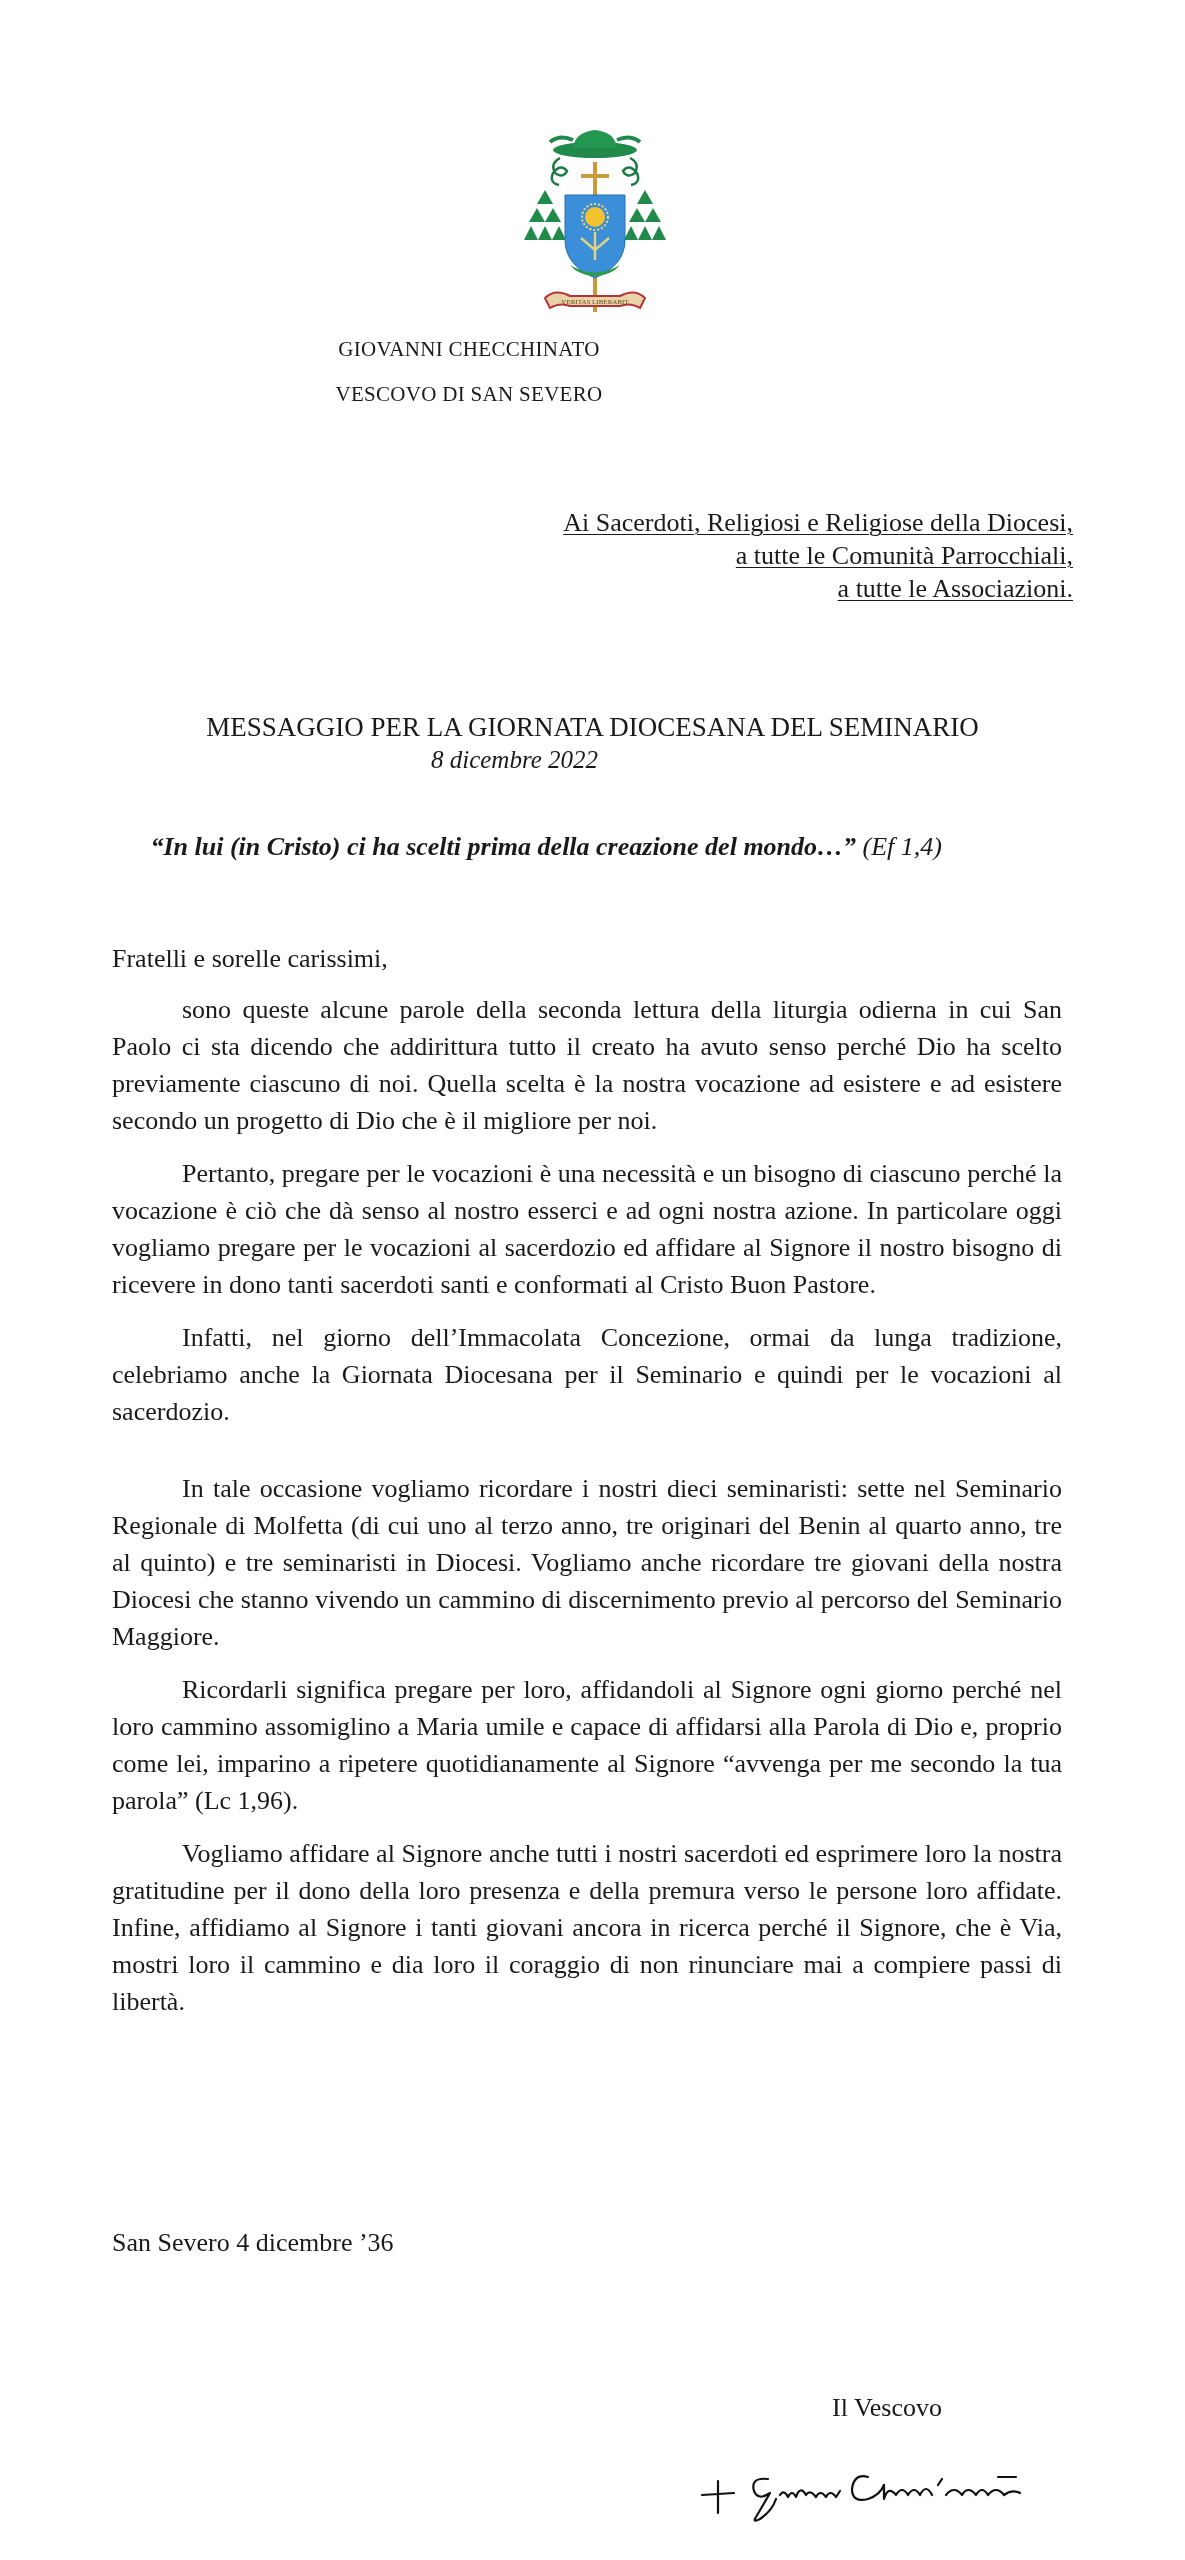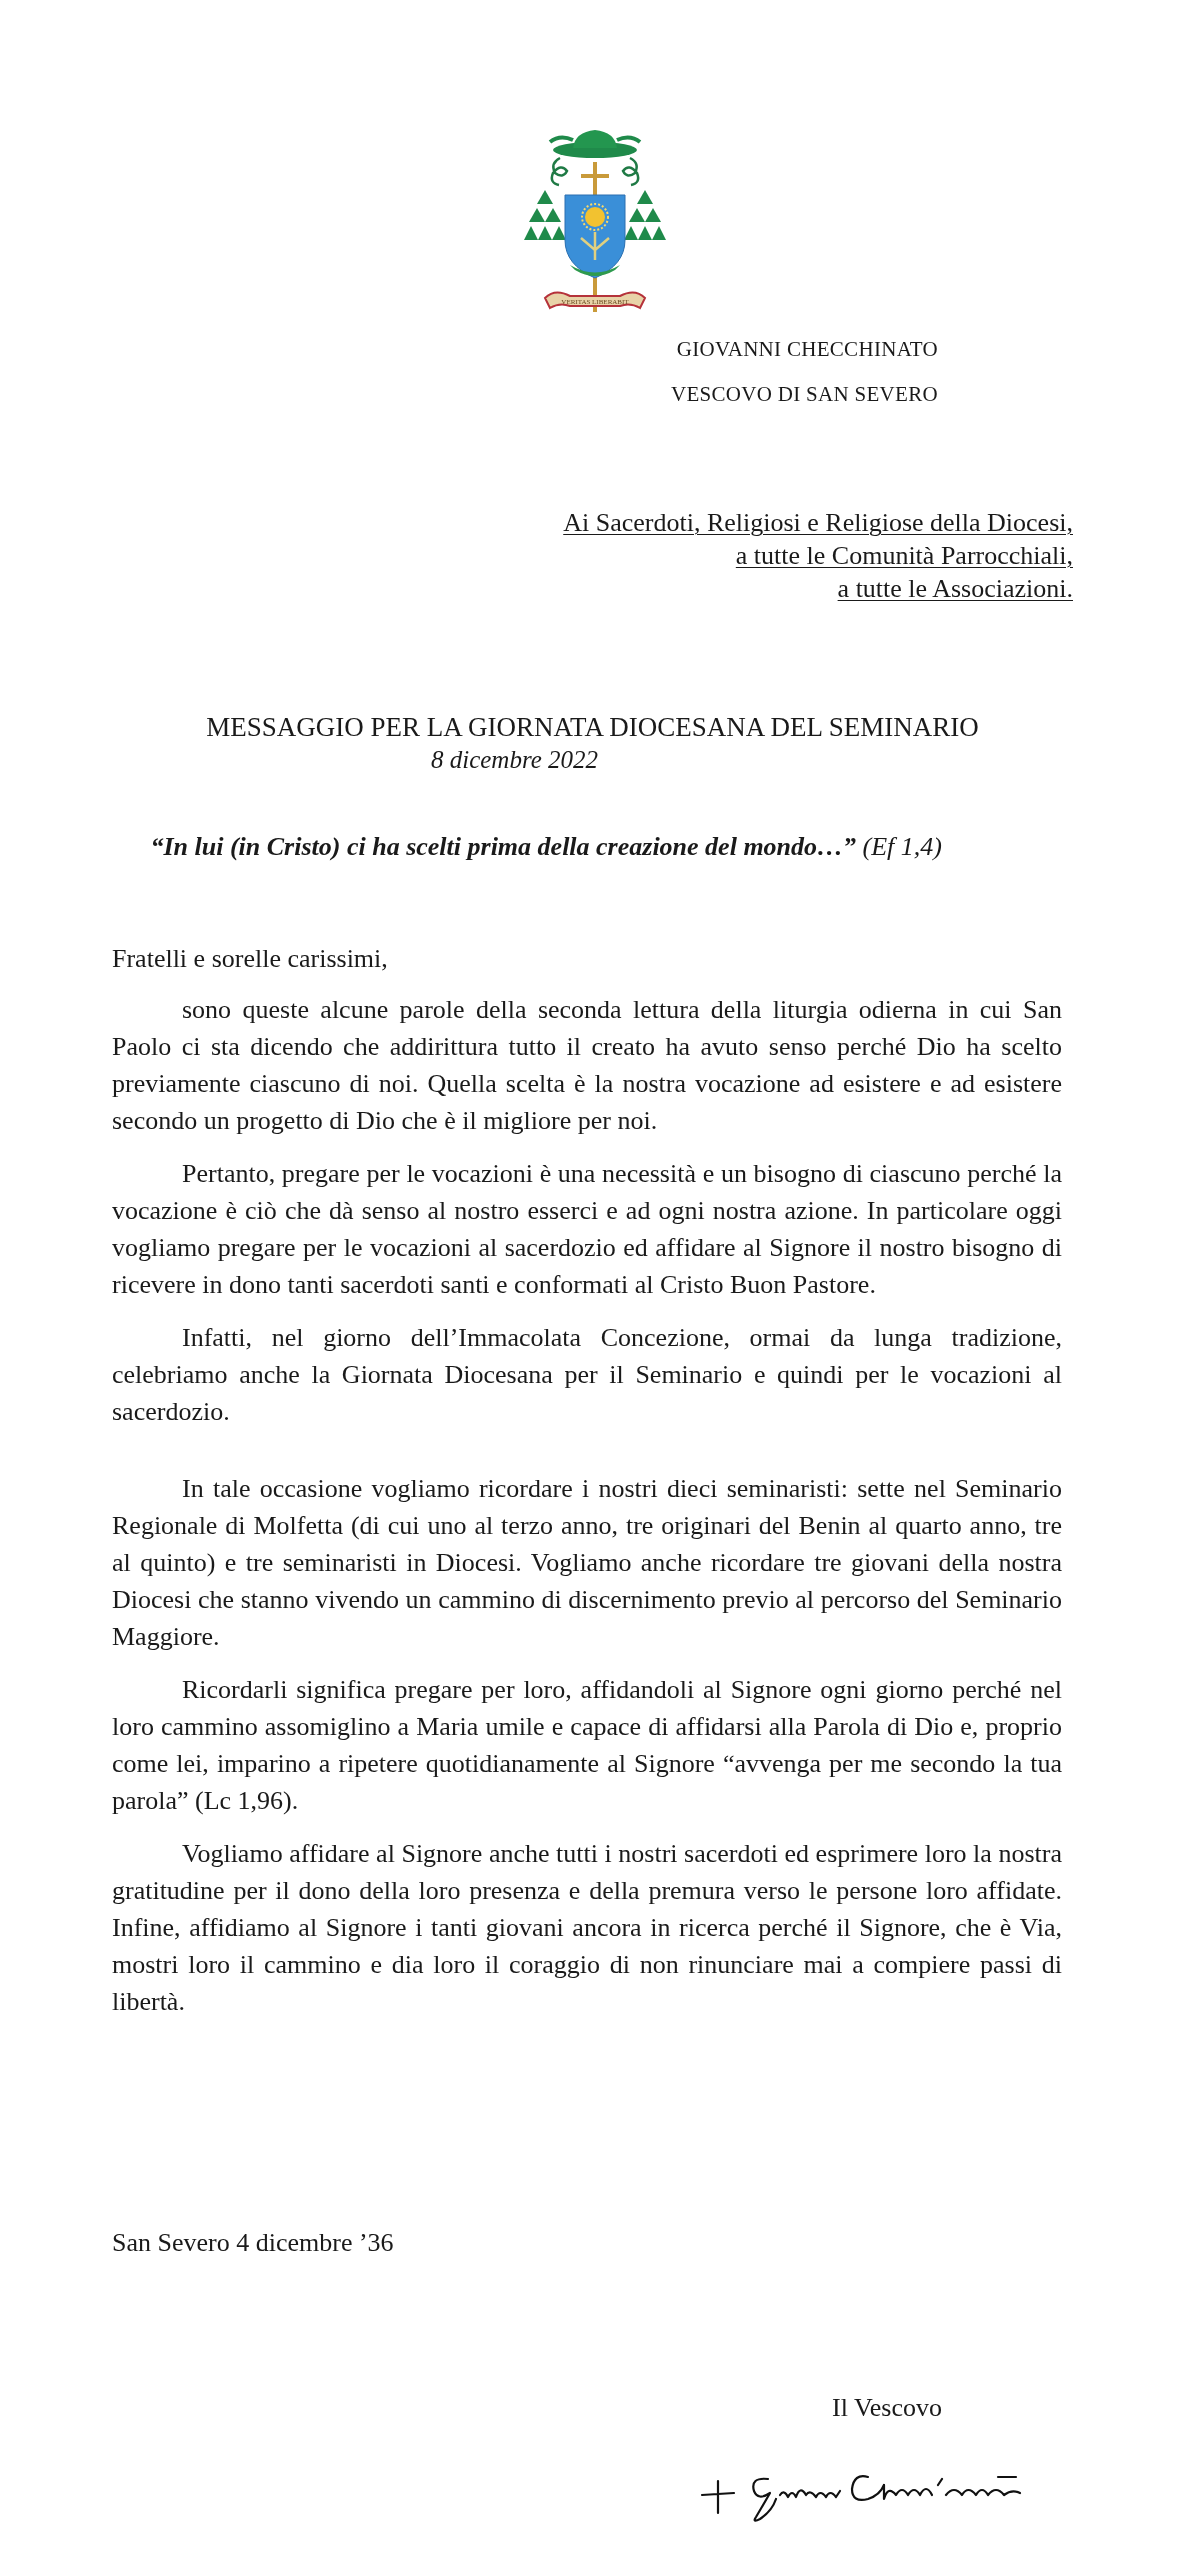--- a/index.html
+++ b/index.html
@@ -2,21 +2,21 @@
 <html><head>
 <meta charset="utf-8">
 <style>
   html, body { margin: 0; padding: 0; background: #ffffff; }
   body {
     width: 1185px; height: 2560px; position: relative; overflow: hidden;
     font-family: "Liberation Serif", "DejaVu Serif", serif;
     color: #1a1a1a;
   }
   .crest { position: absolute; left: 515px; top: 120px; width: 160px; height: 205px; }
-  .hdr-line { position: absolute; left: 0; width: 938px; text-align: right; font-size: 21px; letter-spacing: 0.3px; }
+  .hdr-line { position: absolute; left: 0; width: 938px; text-align: center; font-size: 21px; letter-spacing: 0.3px; }
   .hdr-name { top: 337px; }
   .hdr-title { top: 382px; }
   .addressees { position: absolute; right: 112px; top: 506px; text-align: right; font-size: 26px; line-height: 33px; }
   .addressees div { text-decoration: underline; text-underline-offset: 3px; text-decoration-thickness: 1px; }
   .title { position: absolute; left: 0; width: 1185px; top: 712px; text-align: center; font-weight: normal; font-size: 27px; }
   .date { position: absolute; left: 0; width: 1029px; top: 746px; text-align: center; font-style: italic; font-size: 25px; }
   .quote { position: absolute; left: 0; width: 942px; top: 832px; text-align: right; font-size: 26px; }
   .quote .q { font-style: italic; font-weight: bold; }
   .quote .ref { font-style: italic; }
   .body { position: absolute; left: 112px; width: 962px; top: 940px; font-size: 26px; line-height: 37px; }

